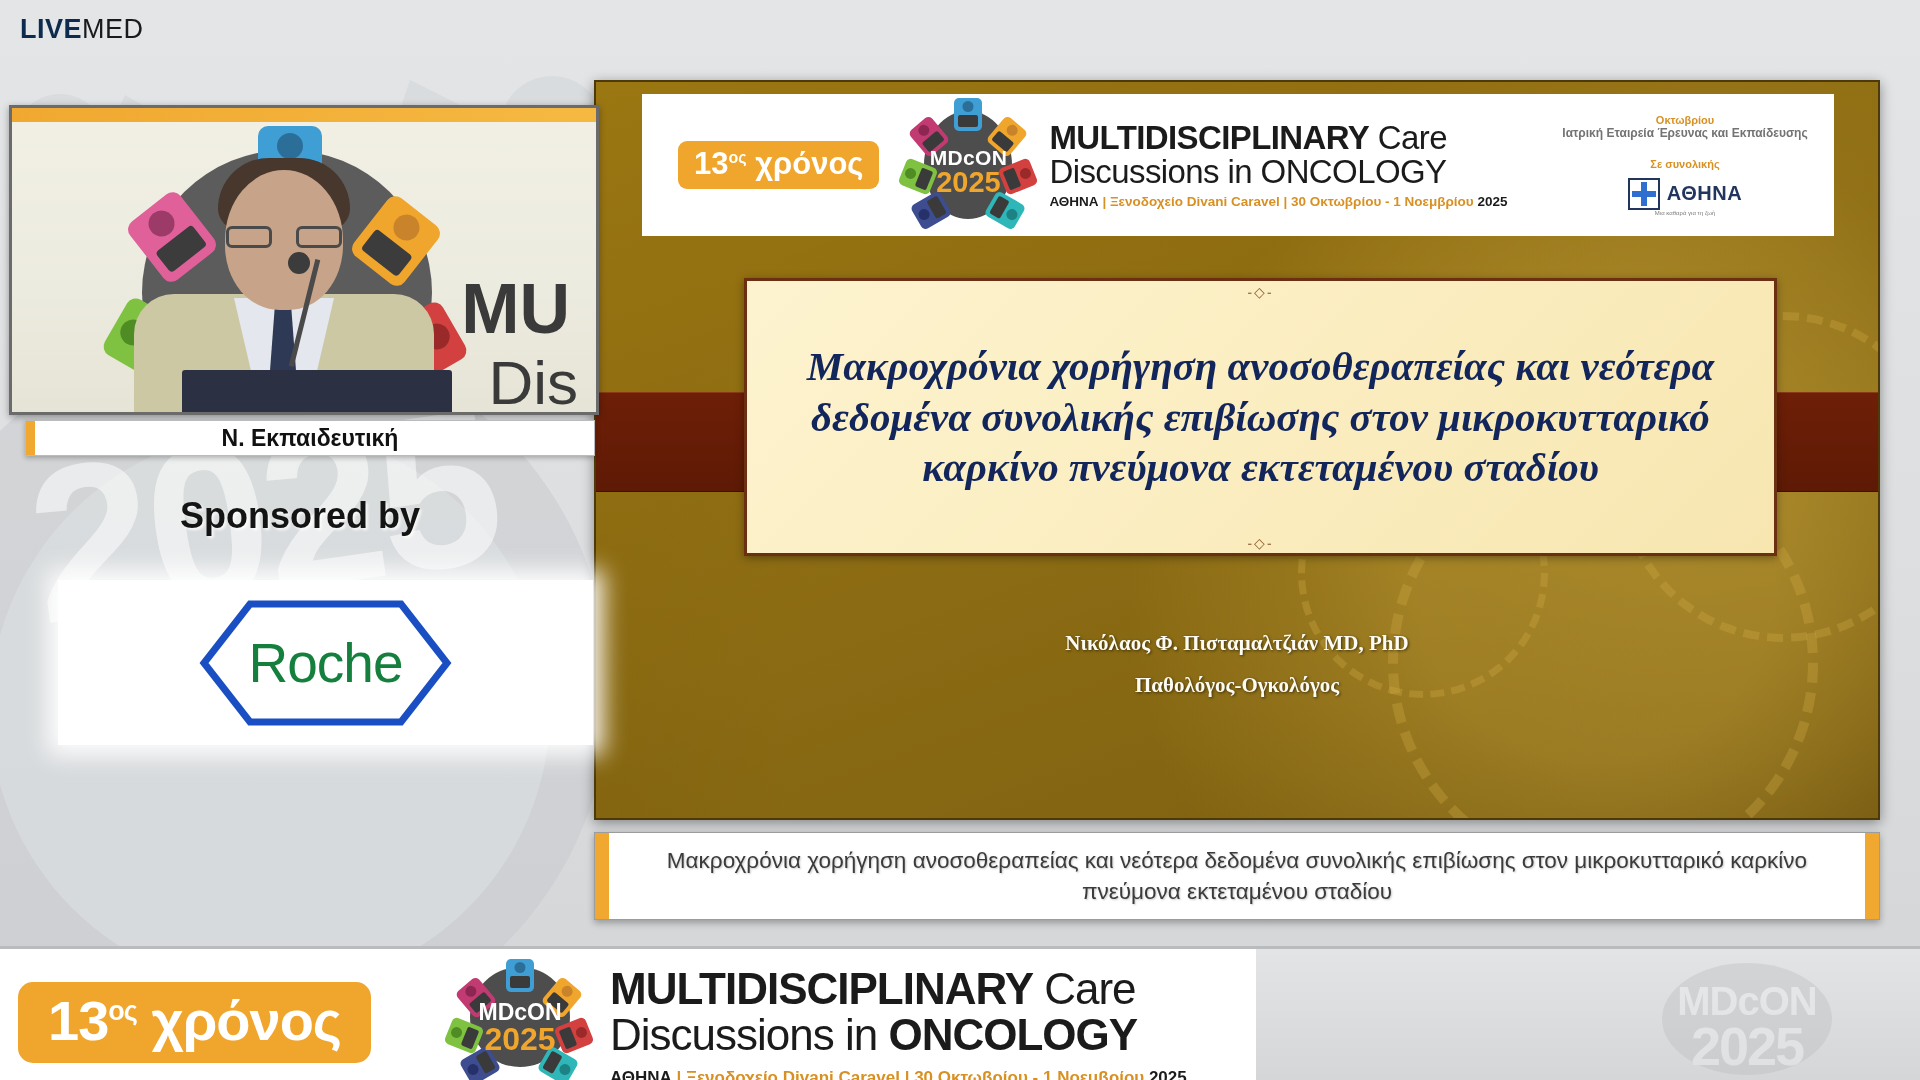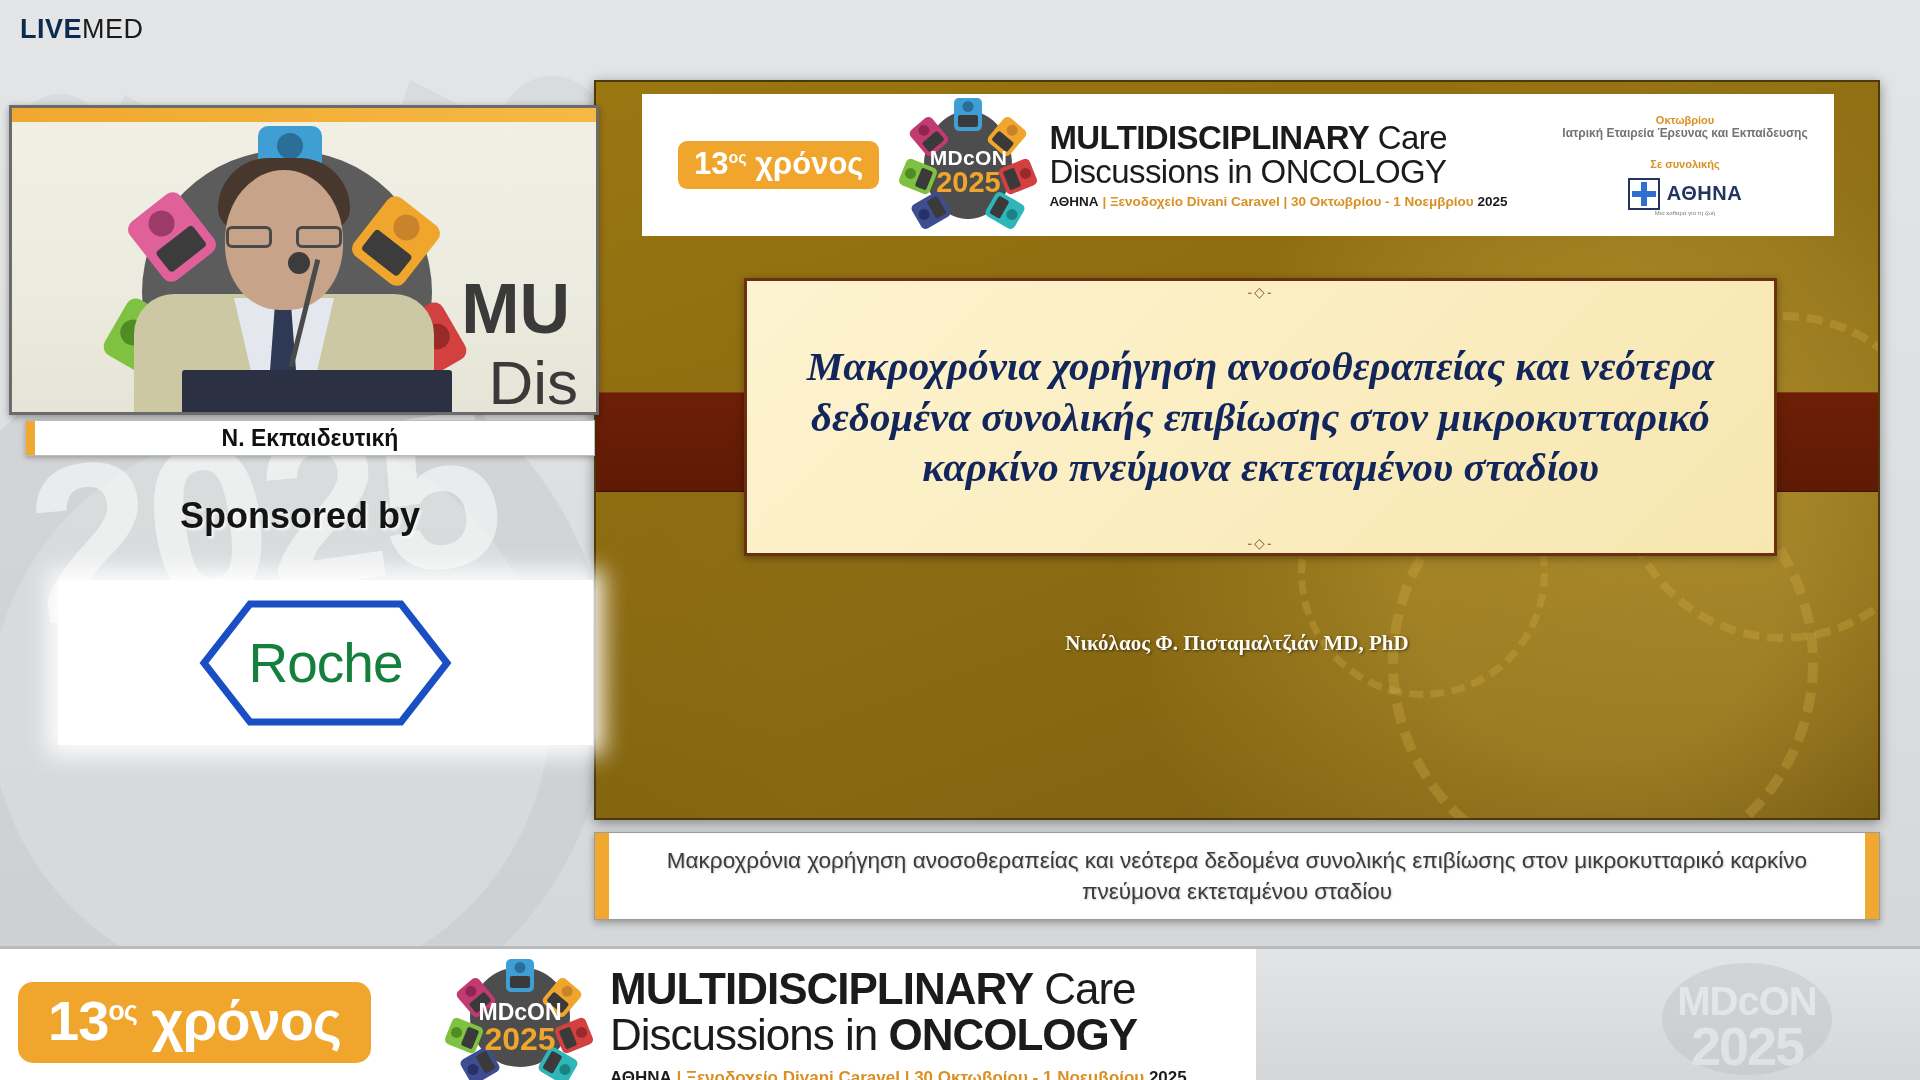--- a/index.html
+++ b/index.html
@@ -440,20 +440,21 @@
   </div>
 
   <div class="title-card">
     <span class="orn t">⁃◇⁃</span>
     <div class="title-txt">Μακροχρόνια χορήγηση ανοσοθεραπείας και νεότερα δεδομένα συνολικής επιβίωσης στον μικροκυτταρικό καρκίνο πνεύμονα εκτεταμένου σταδίου</div>
     <span class="orn b">⁃◇⁃</span>
   </div>
 
   <div class="author">
     <div>Νικόλαος Φ. Πισταμαλτζιάν MD, PhD</div>
+    <div>Παθολόγος-Ογκολόγος</div>
   </div>
 </div>
 
 <div class="caption">
   <p>Μακροχρόνια χορήγηση ανοσοθεραπείας και νεότερα δεδομένα συνολικής επιβίωσης στον μικροκυτταρικό καρκίνο πνεύμονα εκτεταμένου σταδίου</p>
 </div>
 
 <div class="footer">
   <div class="footer-white"></div>
   <div class="footer-grey"></div>

